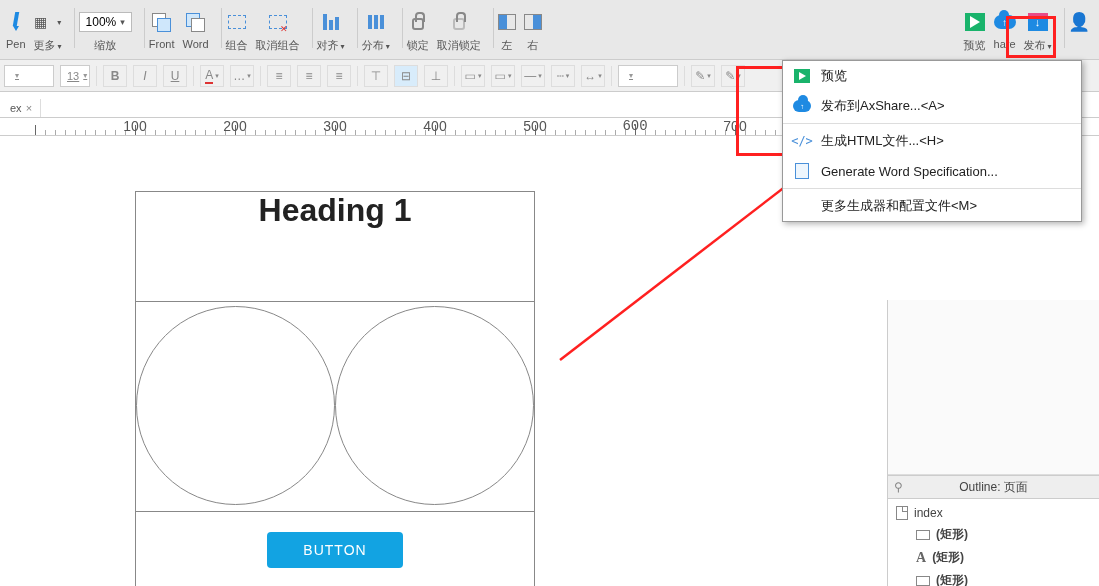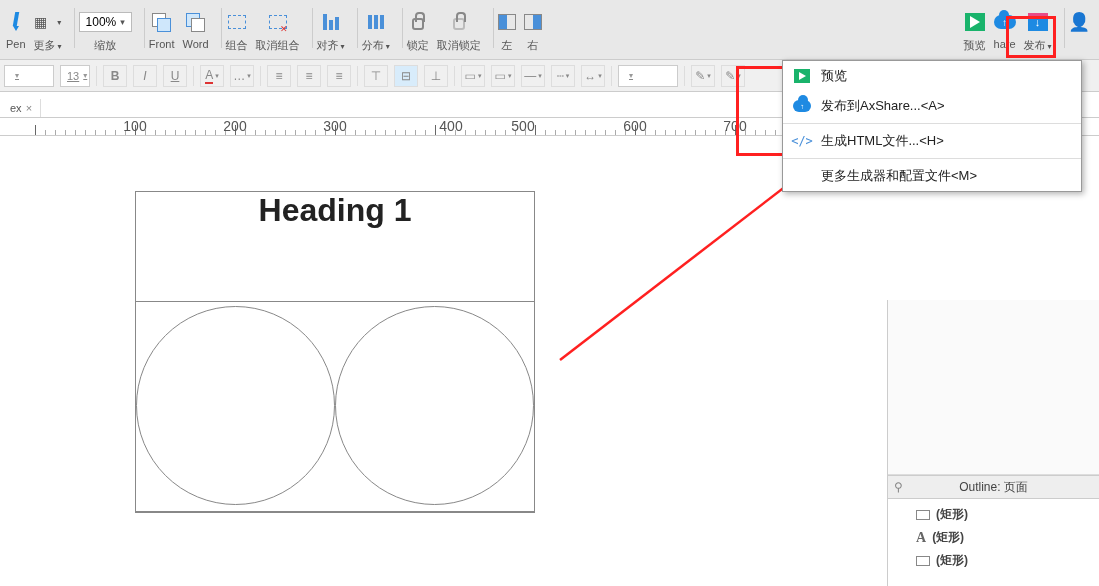--- a/index.html
+++ b/index.html
@@ -330,43 +330,43 @@
     <div class="tick minor" style="left: 345px;"></div>
     <div class="tick minor" style="left: 355px;"></div>
     <div class="tick minor" style="left: 365px;"></div>
     <div class="tick minor" style="left: 375px;"></div>
     <div class="tick minor" style="left: 385px;"></div>
     <div class="tick minor" style="left: 395px;"></div>
     <div class="tick minor" style="left: 405px;"></div>
     <div class="tick minor" style="left: 415px;"></div>
     <div class="tick minor" style="left: 425px;"></div>
     <div class="tick major" style="left: 435px;"></div>
-    <div class="ticklbl" style="left: 435px; margin-left: 16px;">400</div>
+    <div class="ticklbl" style="left: 435px;">400</div>
     <div class="tick minor" style="left: 445px;"></div>
     <div class="tick minor" style="left: 455px;"></div>
     <div class="tick minor" style="left: 465px;"></div>
     <div class="tick minor" style="left: 475px;"></div>
     <div class="tick minor" style="left: 485px;"></div>
     <div class="tick minor" style="left: 495px;"></div>
     <div class="tick minor" style="left: 505px;"></div>
     <div class="tick minor" style="left: 515px;"></div>
     <div class="tick minor" style="left: 525px;"></div>
     <div class="tick major" style="left: 535px;"></div>
-    <div class="ticklbl" style="left: 523px;">500</div>
+    <div class="ticklbl" style="left: 535px;">500</div>
     <div class="tick minor" style="left: 545px;"></div>
     <div class="tick minor" style="left: 555px;"></div>
     <div class="tick minor" style="left: 565px;"></div>
     <div class="tick minor" style="left: 575px;"></div>
     <div class="tick minor" style="left: 585px;"></div>
     <div class="tick minor" style="left: 595px;"></div>
     <div class="tick minor" style="left: 605px;"></div>
     <div class="tick minor" style="left: 615px;"></div>
     <div class="tick minor" style="left: 625px;"></div>
     <div class="tick major" style="left: 635px;"></div>
-    <div class="ticklbl" style="left: 635px;">600</div>
+    <div class="ticklbl" style="left: 635px; font-family: Liberation Mono, monospace;">600</div>
     <div class="tick minor" style="left: 645px;"></div>
     <div class="tick minor" style="left: 655px;"></div>
     <div class="tick minor" style="left: 665px;"></div>
     <div class="tick minor" style="left: 675px;"></div>
     <div class="tick minor" style="left: 685px;"></div>
     <div class="tick minor" style="left: 695px;"></div>
     <div class="tick minor" style="left: 705px;"></div>
     <div class="tick minor" style="left: 715px;"></div>
     <div class="tick minor" style="left: 725px;"></div>
     <div class="tick major" style="left: 735px;"></div>
@@ -384,20 +384,23 @@
 
 <div class="canvas">
   <div class="wireframe">
     <div class="wf-header">
       <h1>Heading 1</h1>
     </div>
     <div class="wf-circles">
       <div class="circle"></div>
       <div class="circle"></div>
     </div>
+    <div class="wf-button-zone">
+      <div class="wf-button">BUTTON</div>
+    </div>
   </div>
 </div>
 
 <div class="dropdown-menu" id="publish-menu">
     <div class="mi">
       <span class="mi-icon">
         <span class="ic-play-box" style="width:16px;height:14px">
           <span class="ic-play" style="border-left-width:7px;border-top-width:4px;border-bottom-width:4px"></span>
         </span>
       </span>
@@ -410,20 +413,26 @@
         </span>
       </span>
       <span>发布到AxShare...&lt;A&gt;</span>
     </div>
     <hr>
     <div class="mi">
       <span class="mi-icon">
         <span class="ic-code">&lt;/&gt;</span>
       </span>
       <span>生成HTML文件...&lt;H&gt;</span>
+    </div>
+    <div class="mi">
+      <span class="mi-icon">
+        <span class="ic-worddoc"></span>
+      </span>
+      <span>Generate Word Specification...</span>
     </div>
     <hr>
     <div class="mi">
       <span class="mi-icon"></span>
       <span>更多生成器和配置文件&lt;M&gt;</span>
     </div>
   </div>
 
 <div class="highlight-big hl1"></div>
 <div class="highlight-big hl2"></div>
@@ -436,20 +445,24 @@
   <line x1="10" y1="210" x2="275" y2="6" stroke="#ff2020" stroke-width="2.5" marker-end="url(#ah)"></line>
 </svg>
 
 <div class="outline-panel">
   <div style="height:175px;border-bottom:1px solid #ddd;background:#fafafa"></div>
   <div class="outline-header">
     <span class="pin">⚲</span>
     <span>Outline: 页面</span>
   </div>
   <div class="outline-tree" id="outline-tree">
+    <div class="node l1">
+      <span class="ic-page"></span>
+      <span>index</span>
+    </div>
   <div class="node l2">
         <span class="ic-rect"></span>
         <span>(矩形)</span>
       </div>
       <div class="node l2">
         <span class="ic-A">A</span>
         <span>(矩形)</span>
       </div>
       <div class="node l2">
         <span class="ic-rect"></span>

